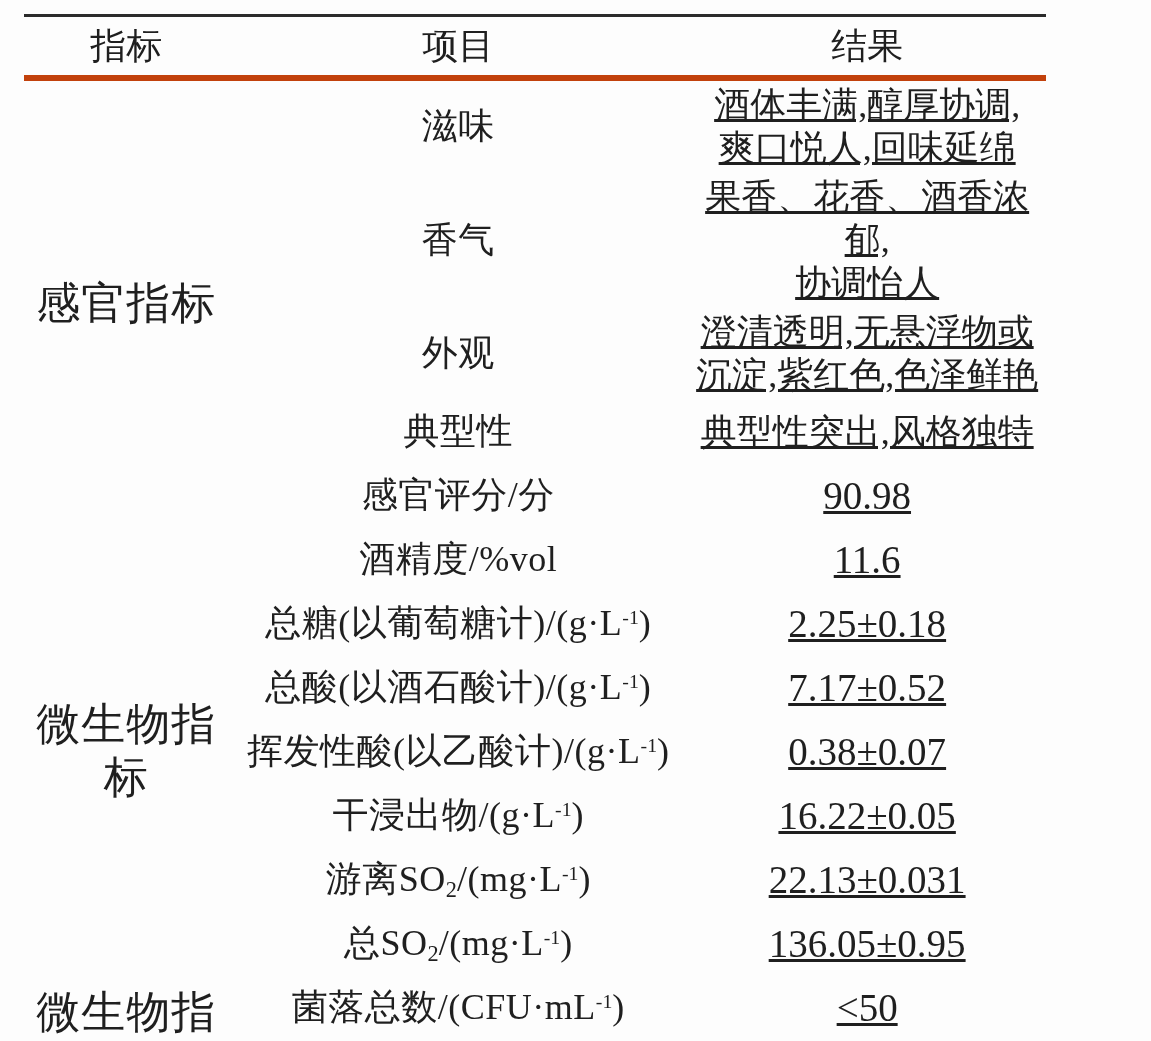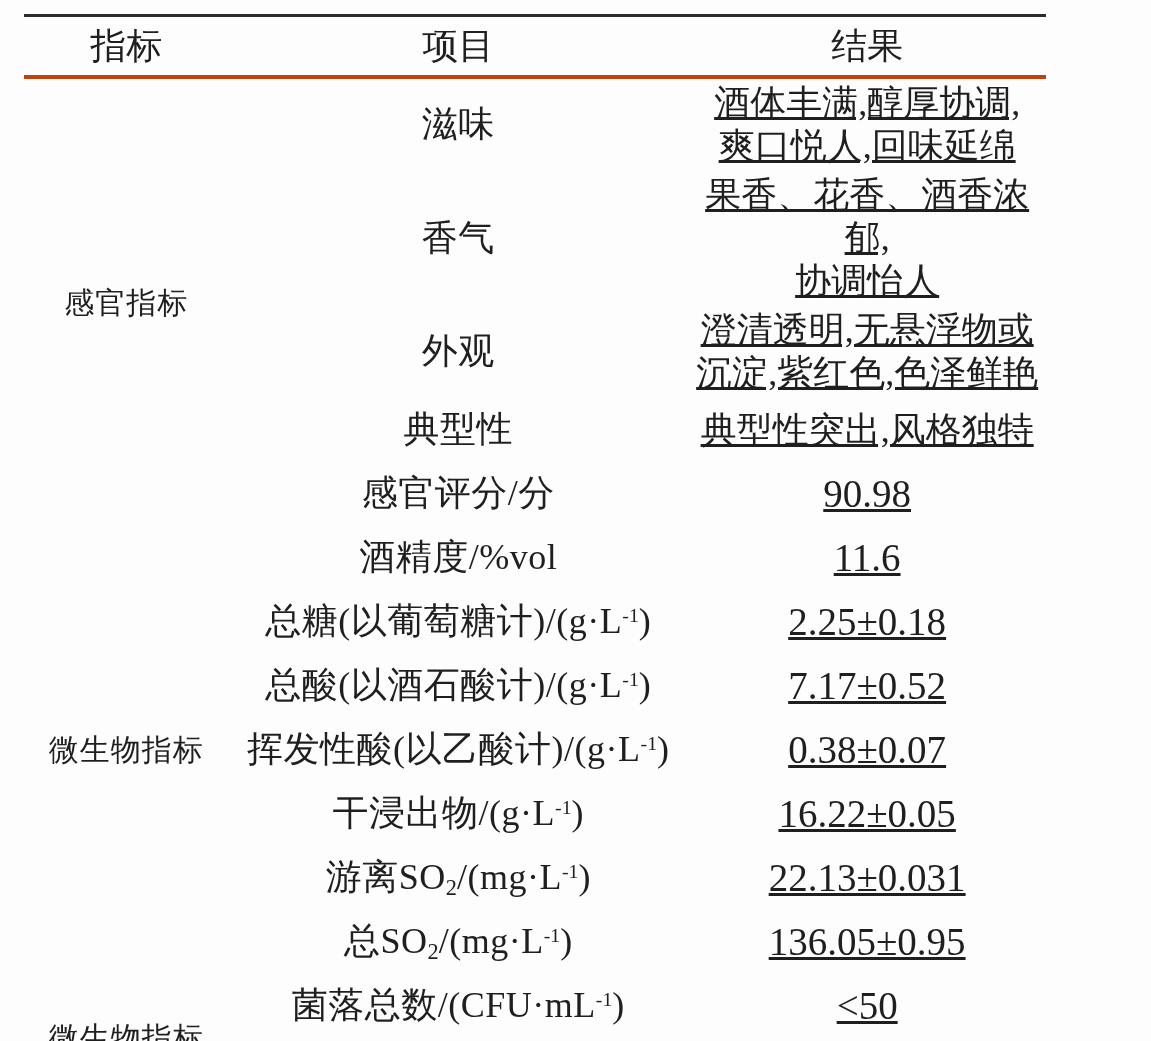--- a/index.html
+++ b/index.html
@@ -28,33 +28,33 @@
     border-collapse: collapse;
     border-top: 3px solid #2b2b2b;
     border-bottom: 4px solid #2b2b2b;
   }
   thead th {
     font-weight: normal;
     font-size: 36px;
     height: 58px;
     text-align: center;
     vertical-align: middle;
-    border-bottom: 4px solid #c2410c;
+    border-bottom: 6px solid #c2410c;
     padding: 0;
   }
   tbody td {
     text-align: center;
     vertical-align: middle;
     font-size: 36px;
     height: 58px;
     padding: 3px 4px;
     line-height: 1.2;
   }
   td.col-indicator {
-    font-size: 30px;
+    font-size: 44px;
     letter-spacing: 1px;
   }
   td.col-item {
     letter-spacing: 0.5px;
     margin-top: 12px;
   }
   td.col-result {
     font-size: 39px;
   }
   td.col-result .result-line {

